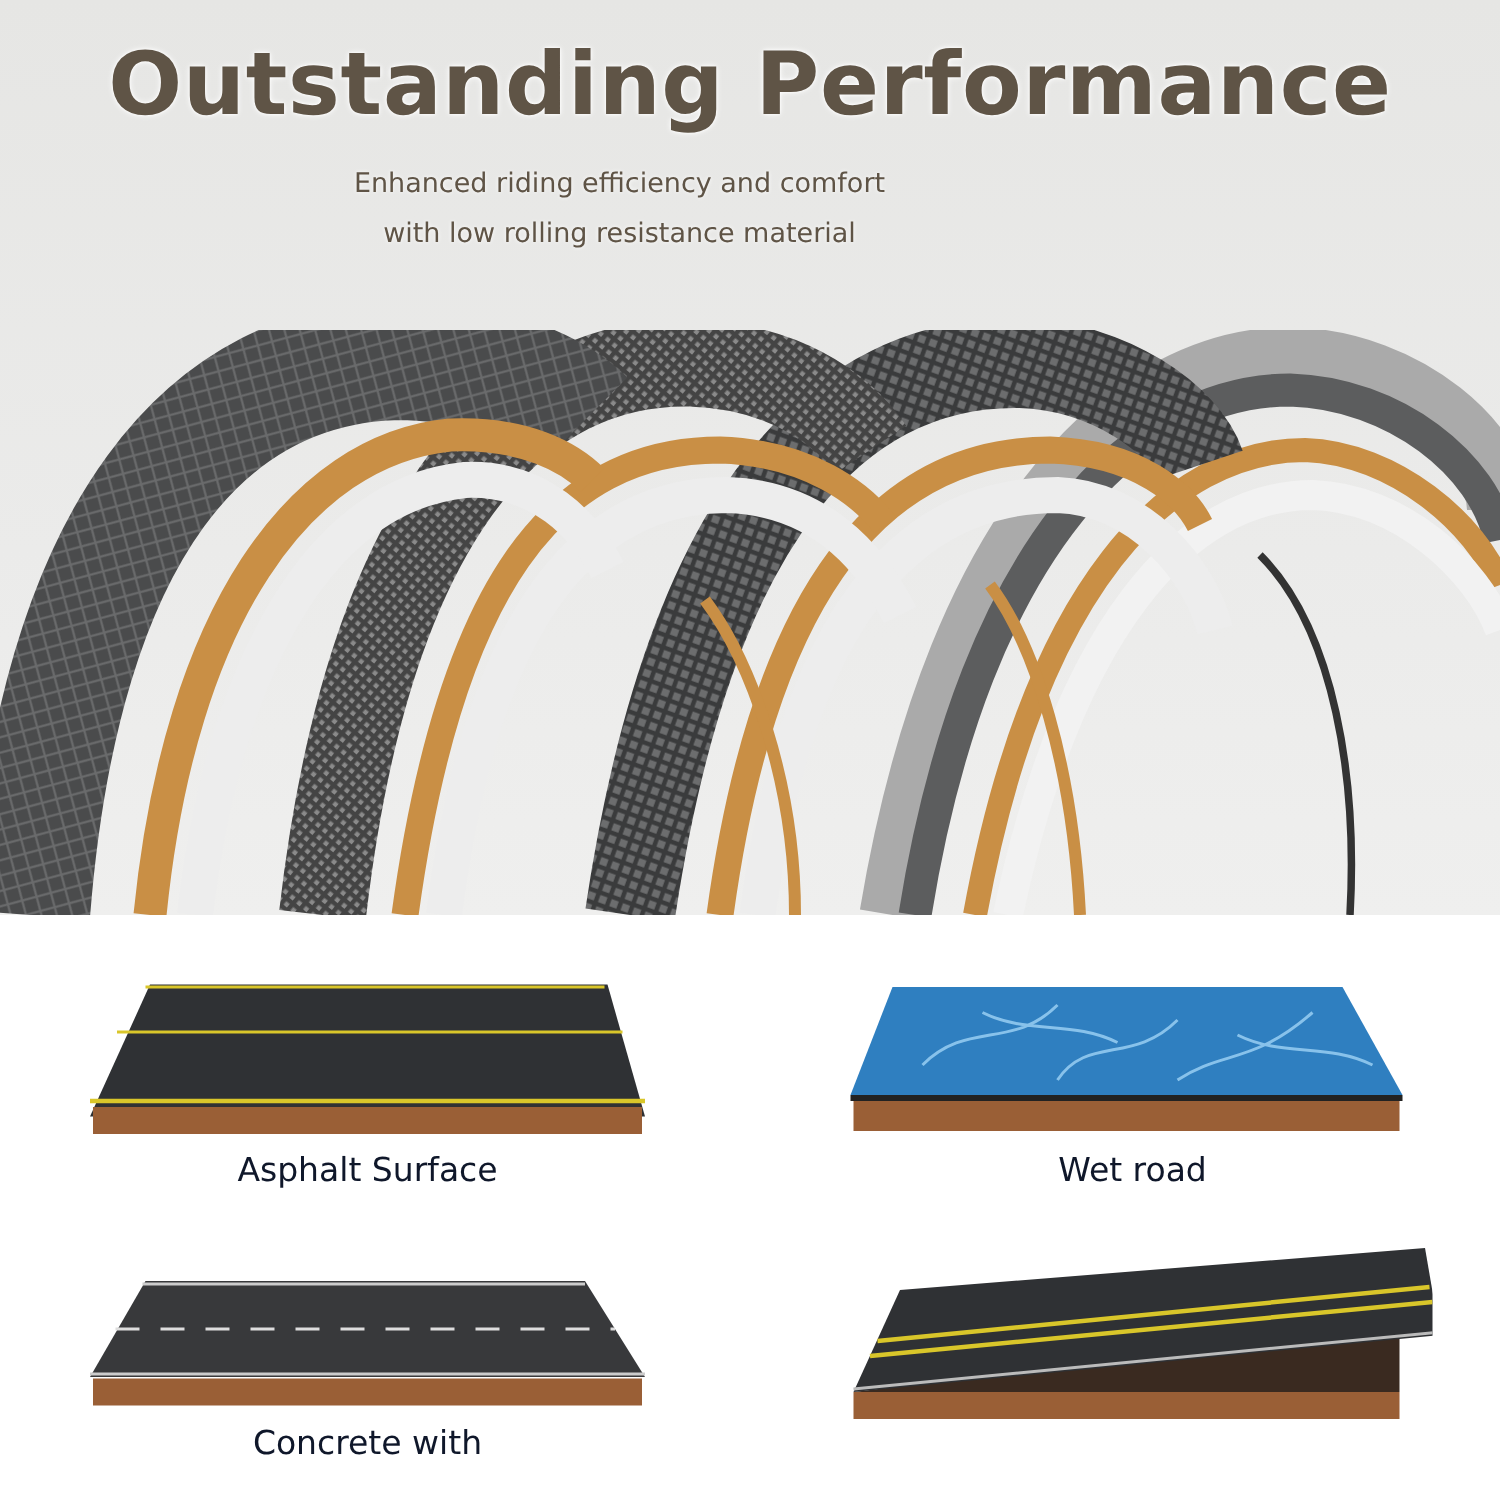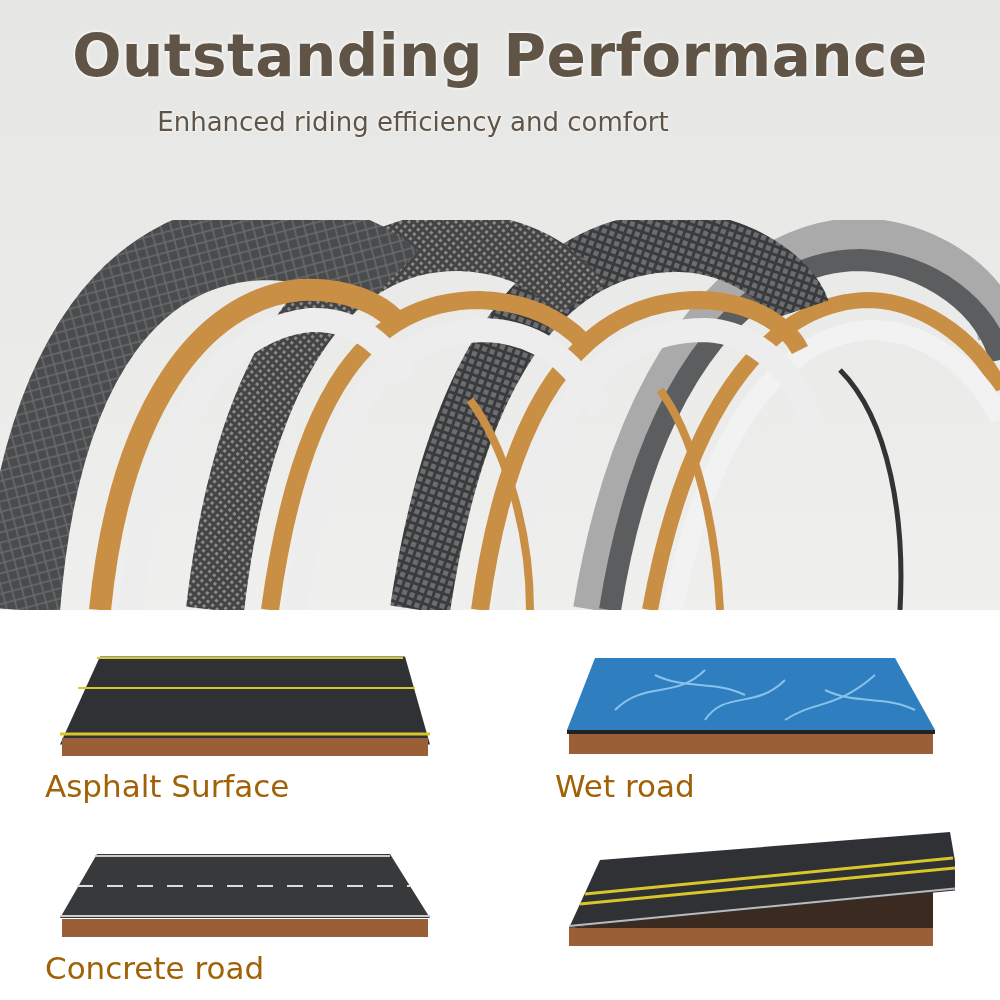--- a/index.html
+++ b/index.html
@@ -1,31 +1,32 @@
 <!DOCTYPE html>
 <html><head>
 <meta charset="utf-8">
 <style>
   html,body{margin:0;padding:0;}
   body{width:1000px;height:1000px;position:relative;overflow:hidden;font-family:"DejaVu Sans",sans-serif;background:#fff;}
   .top{position:absolute;left:0;top:0;width:1000px;height:610px;background:linear-gradient(#e6e6e4,#ebebea 60%,#efefee);}
   .title{position:absolute;left:0;top:22px;width:1000px;text-align:center;font-size:58px;font-weight:bold;color:#5f5446;letter-spacing:0.5px;text-shadow:0 0 4px #fff,0 0 2px #fff;}
-  .sub{position:absolute;left:0;top:106px;width:826px;text-align:center;font-size:26px;line-height:33px;color:#5f5446;text-shadow:0 0 3px #fff;}
+  .sub{position:absolute;left:0;top:106px;width:826px;text-align:center;font-size:18px;line-height:33px;color:#5f5446;text-shadow:0 0 3px #fff;}
   .tires{position:absolute;left:0;top:220px;width:1000px;height:390px;}
   .bottom{position:absolute;left:0;top:610px;width:1000px;height:390px;background:#fff;}
   .card{position:absolute;width:400px;}
-  .label{position:absolute;width:400px;font-size:31px;color:#a16207;}
+  .label{position:absolute;width:400px;text-align:center;font-size:22px;color:#0f172a;}
 </style>
 </head>
 <body>
 
 <div class="top">
   <div class="title">Outstanding Performance</div>
   <div class="sub">
     <div>Enhanced riding efficiency and comfort</div>
+    <div>with low rolling resistance material</div>
   </div>
 
   <svg class="tires" viewBox="0 0 1000 390" width="1000" height="390">
     <defs>
       <pattern id="diamond" width="14" height="14" patternUnits="userSpaceOnUse" patternTransform="rotate(30)">
         <rect width="14" height="14" fill="#4a4b4c"></rect>
         <path d="M0 7 L7 0 L14 7 L7 14 Z" fill="none" stroke="#6a6b6c" stroke-width="1.5"></path>
       </pattern>
       <pattern id="knob" width="8" height="8" patternUnits="userSpaceOnUse" patternTransform="rotate(20)">
         <rect width="8" height="8" fill="#3a3b3c"></rect>
@@ -91,21 +92,21 @@
   </div>
 
   <div class="card" style="left:45px;top:238px;height:160px;">
     <svg width="400" height="100" viewBox="0 0 400 100">
       <polygon points="52,6 345,6 385,70 15,70" fill="#38393b"></polygon>
       <line x1="50" y1="8" x2="345" y2="8" stroke="#ccc" stroke-width="2"></line>
       <line x1="32" y1="38" x2="365" y2="38" stroke="#ddd" stroke-width="2" stroke-dasharray="16 14"></line>
       <line x1="15" y1="68" x2="385" y2="68" stroke="#ccc" stroke-width="2"></line>
       <rect x="17" y="71" width="366" height="18" fill="#9a5f36"></rect>
     </svg>
-    <div class="label" style="left:0;top:102px;">Concrete road</div>
+    <div class="label" style="left:0;top:102px;">Concrete with</div>
   </div>
 
   <div class="card" style="left:555px;top:218px;height:180px;">
     <svg width="400" height="120" viewBox="0 0 400 120">
       <rect x="14" y="100" width="364" height="18" fill="#9a5f36"></rect>
       <polygon points="260,70 378,55 378,100 14,100" fill="#3a2a20"></polygon>
       <polygon points="45,32 395,4 405,62 14,100" fill="#2f3134"></polygon>
       <line x1="30" y1="66" x2="398" y2="30" stroke="#d9c62a" stroke-width="3"></line>
       <line x1="25" y1="76" x2="400" y2="40" stroke="#d9c62a" stroke-width="3"></line>
       <line x1="14" y1="98" x2="405" y2="60" stroke="#bbb" stroke-width="2"></line>

